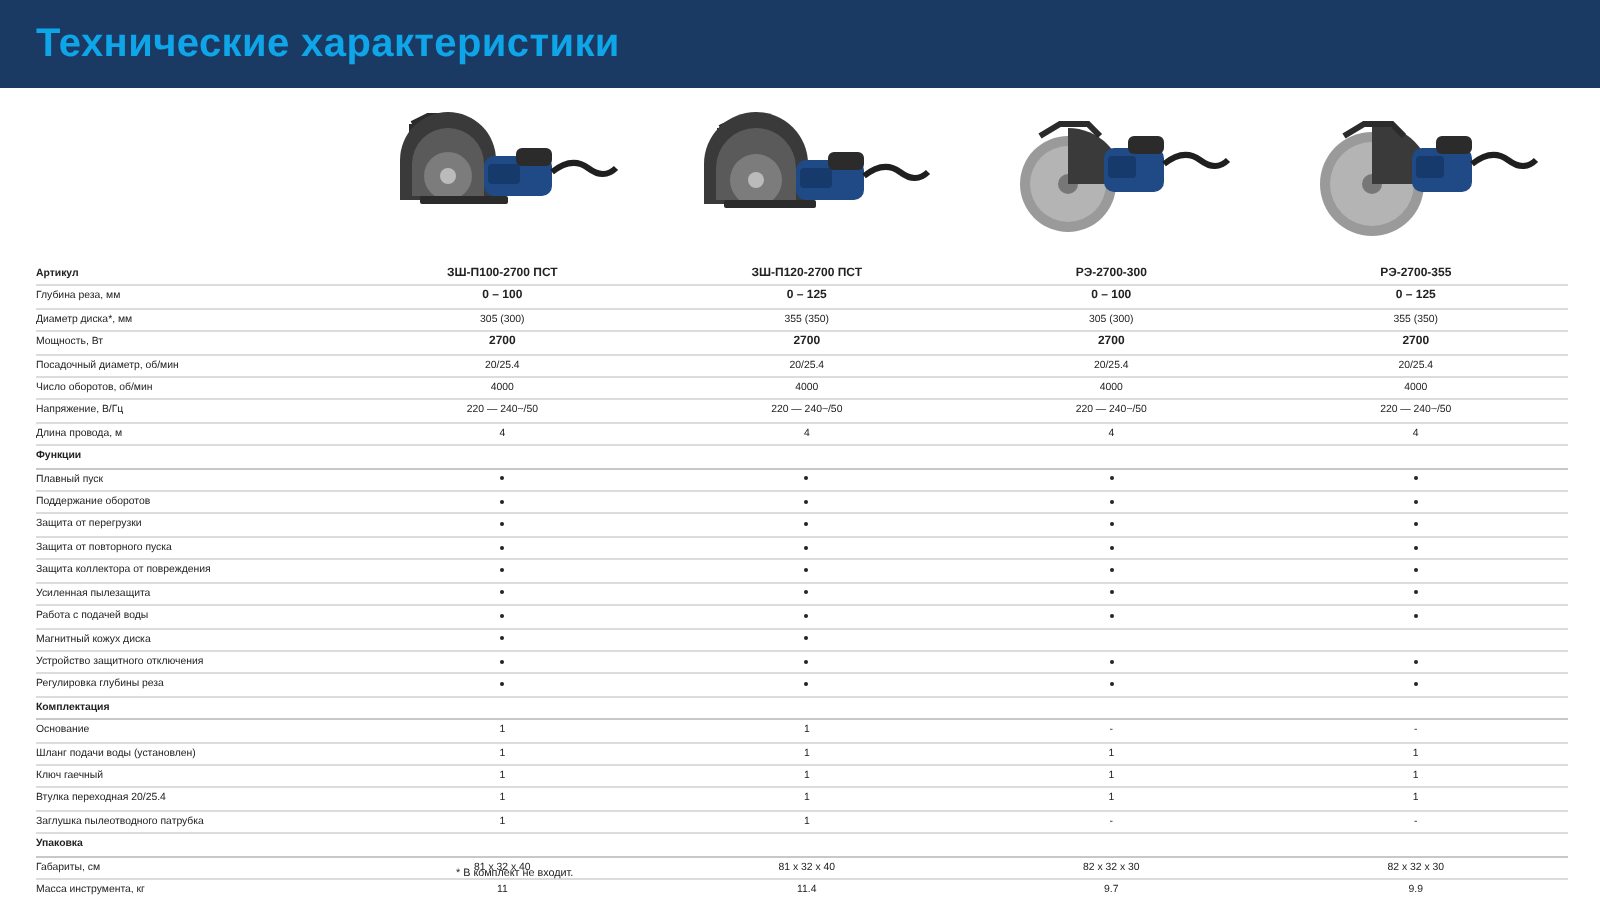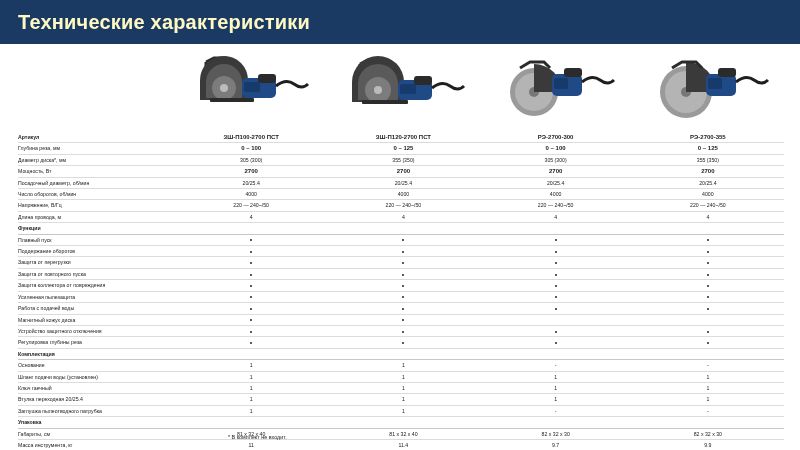--- a/index.html
+++ b/index.html
@@ -22,21 +22,21 @@
   .header-bar {
     position: absolute;
     left: 0; top: 0;
     width: 800px;
     height: 44px;
     background: #1b3a63;
     display: flex;
     align-items: center;
   }
   .header-title {
-    color: #fef9c3;
+    color: #0ea5e9;
     font-size: 20px;
     font-weight: bold;
     padding-left: 18px;
     letter-spacing: 0.2px;
   }
   .content {
     position: absolute;
     left: 0; top: 44px;
     width: 800px;
     height: 406px;

